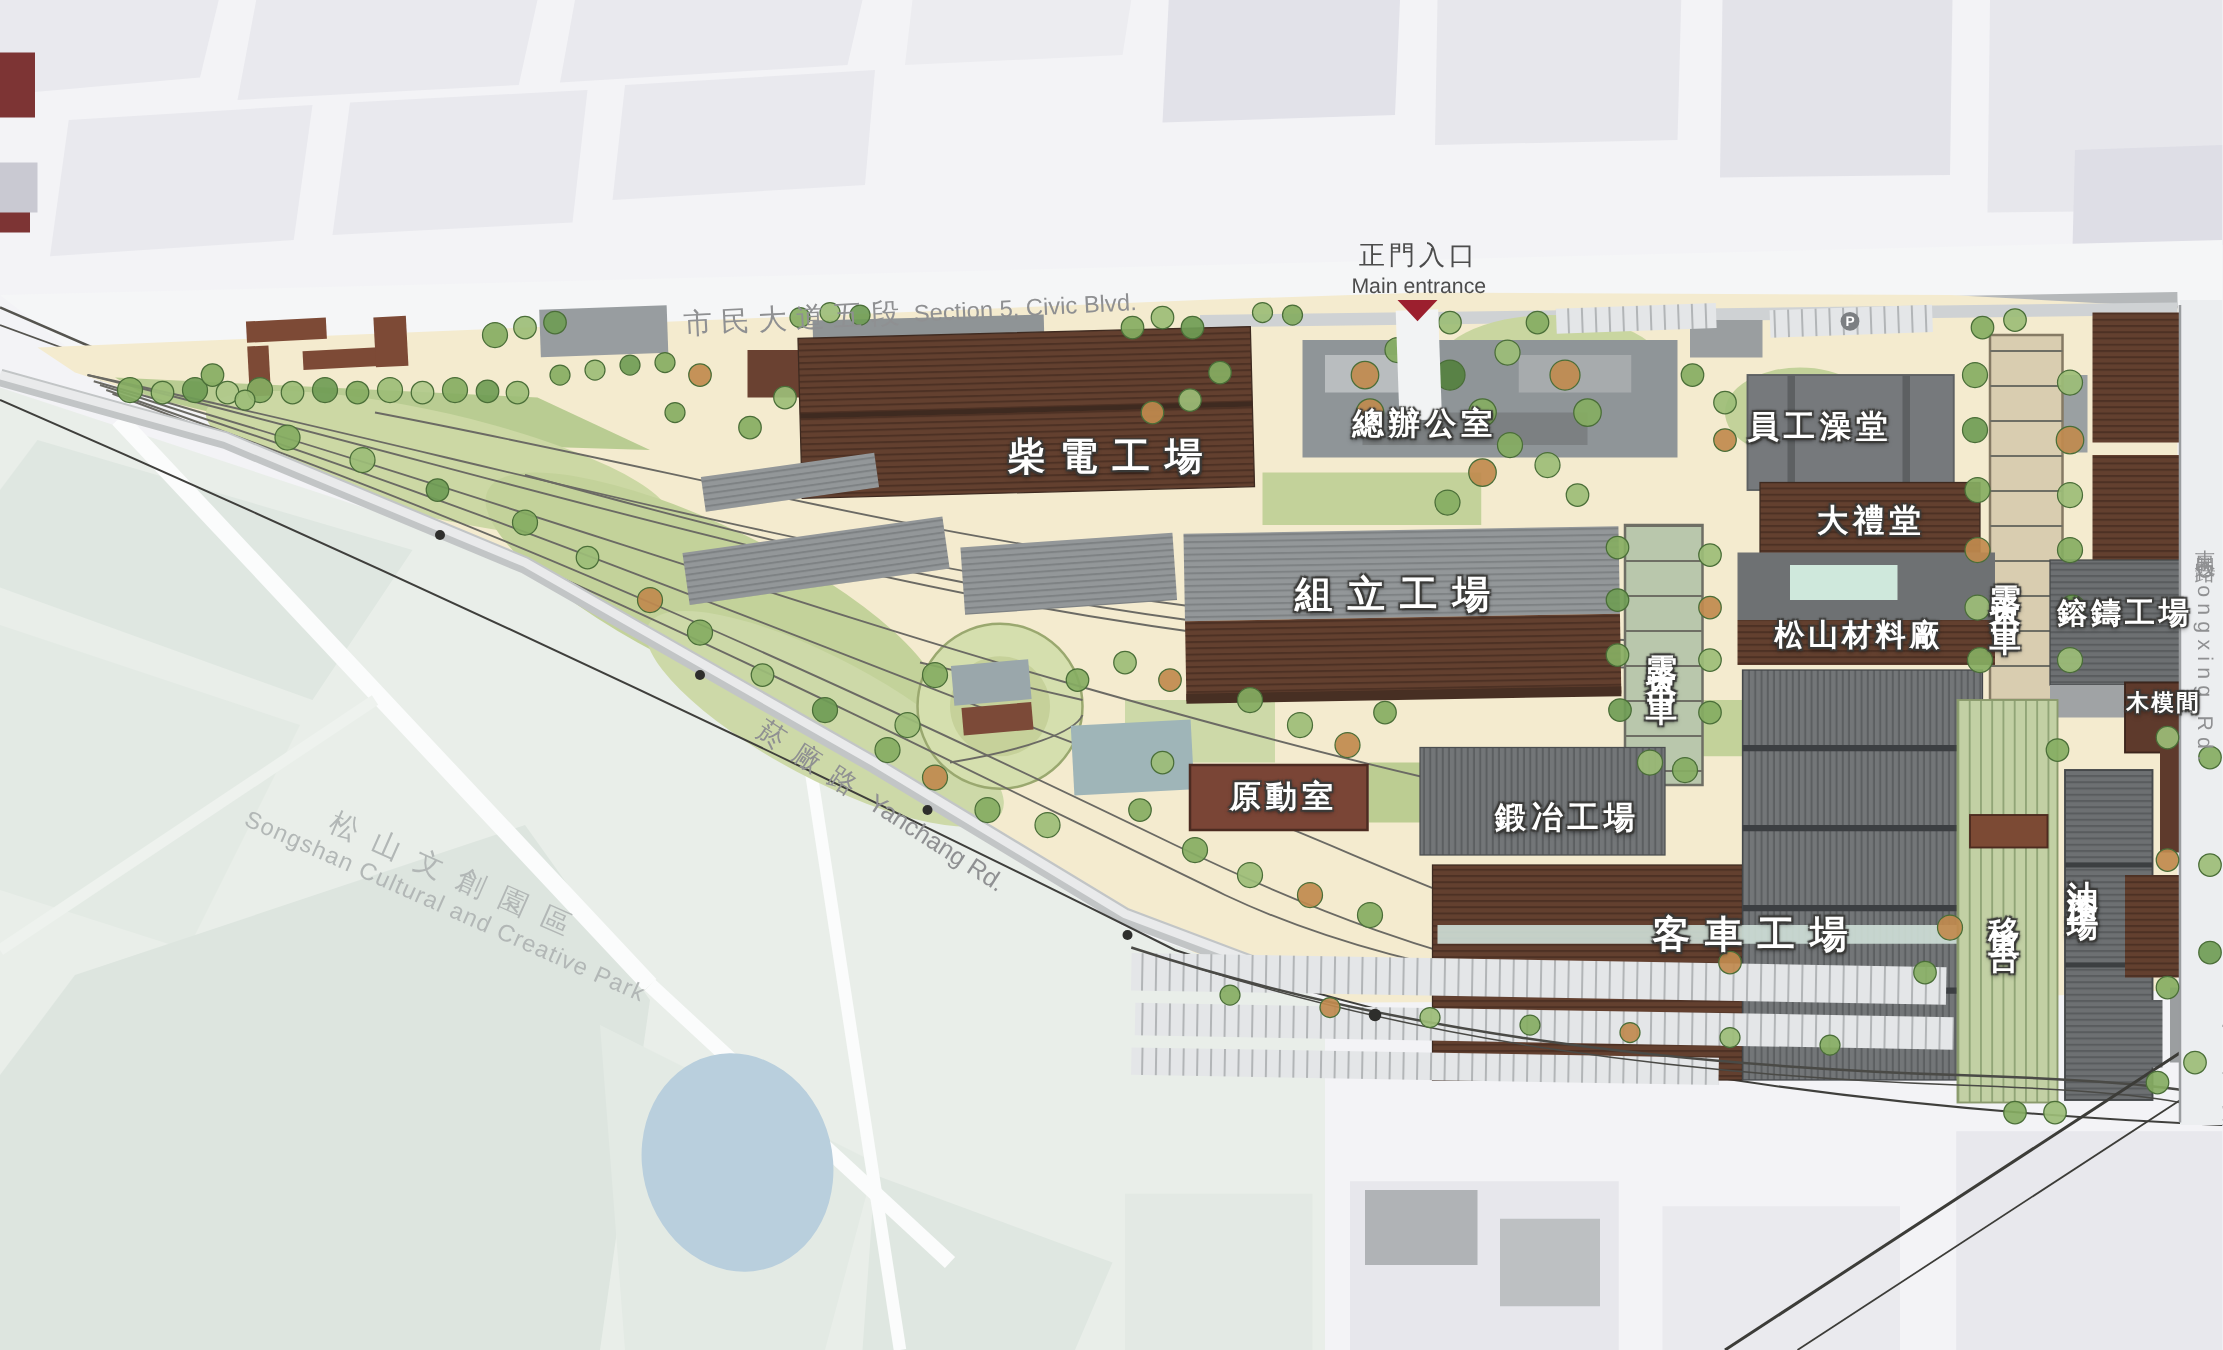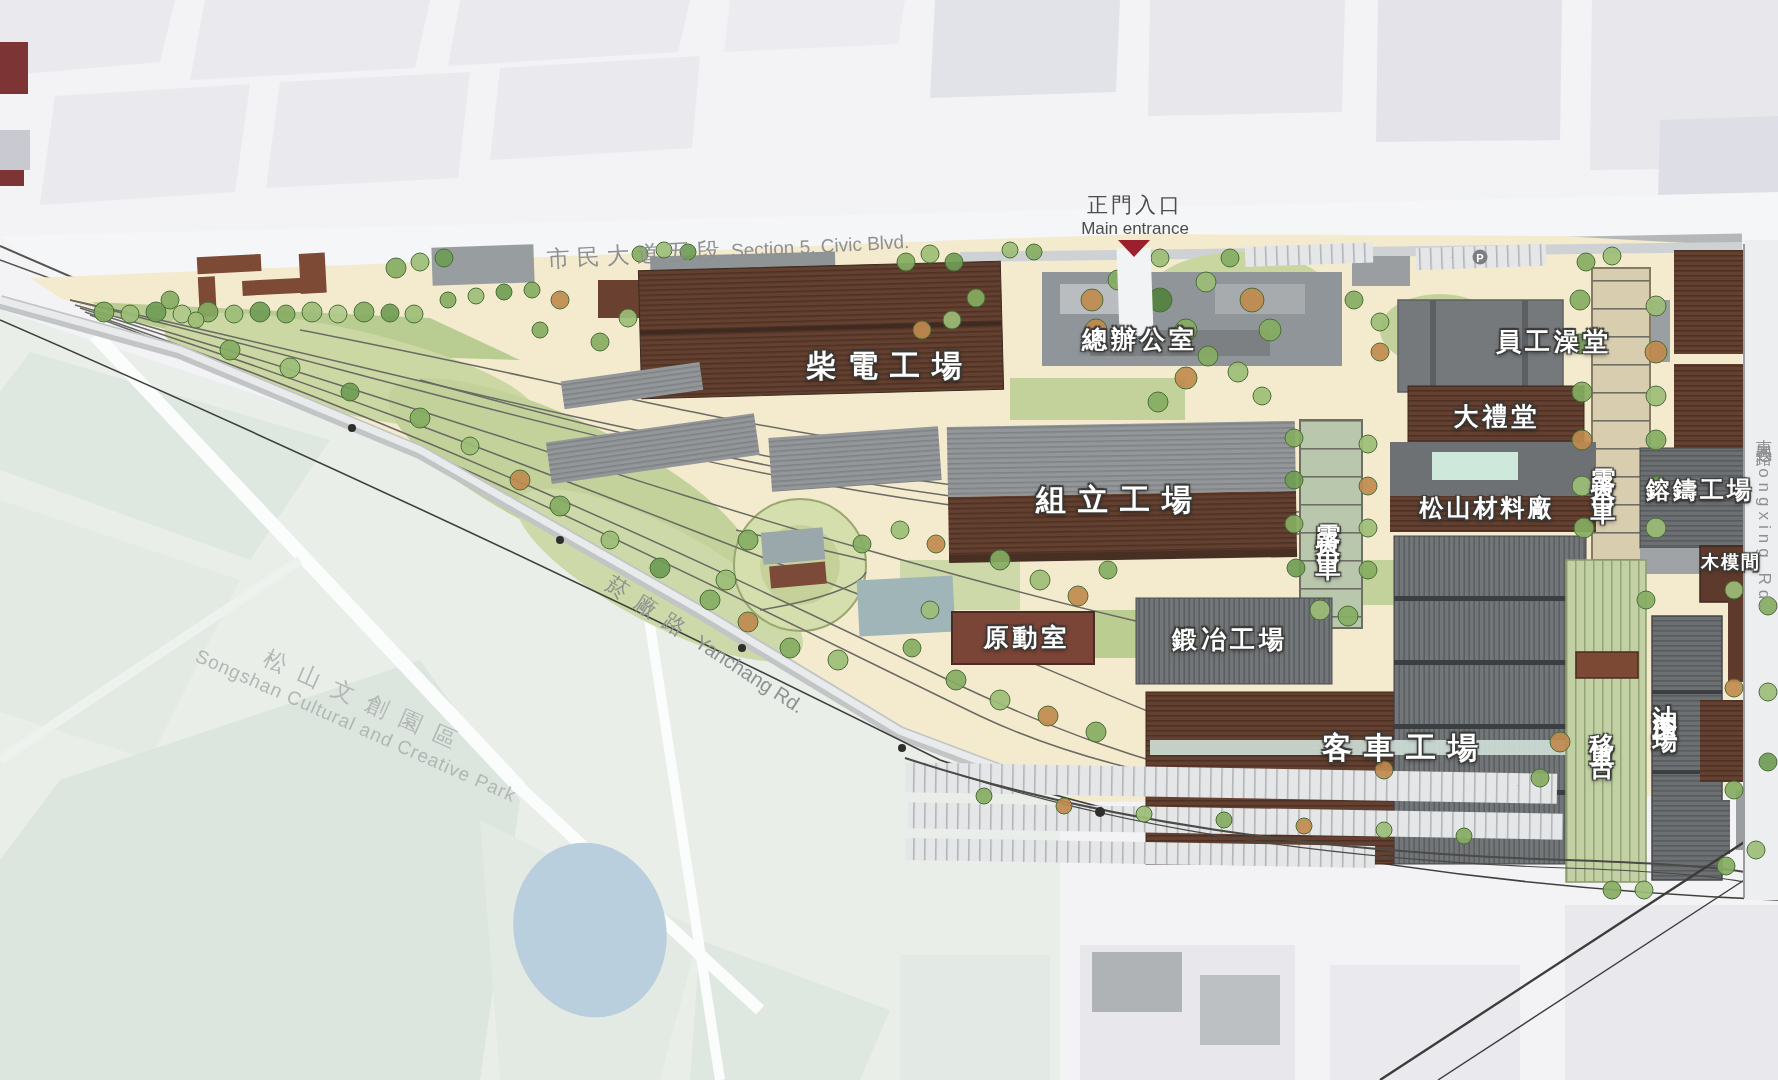--- a/index.html
+++ b/index.html
@@ -440,26 +440,26 @@
 </div>
 
 <div class="lbl road vert" style="left:1764px;top:520px;letter-spacing:5px;font-size:17px;">
   <span>東興路</span>&nbsp;<span>Dongxing Rd.</span>
 </div>
 
 <div class="pbadge" style="left:1480px;top:257px;">P</div>
 
 <div class="lbl wlbl big" style="left:890px;top:366px;">柴電工場</div>
 <div class="lbl wlbl med" style="left:1140px;top:339px;">總辦公室</div>
-<div class="lbl wlbl med" style="left:1544px;top:341px;padding-left:20px;">員工澡堂</div>
+<div class="lbl wlbl med" style="left:1446px;top:341px;padding-left:20px;">員工澡堂</div>
 <div class="lbl wlbl med" style="left:1497px;top:416px;">大禮堂</div>
-<div class="lbl wlbl big" style="left:1120px;top:500px;">組立工場</div>
+<div class="lbl wlbl big" style="left:1120px;top:476px;">組立工場</div>
 <div class="lbl wlbl vert" style="left:1329px;top:524px;font-size:25px;">露天吊車</div>
 <div class="lbl wlbl" style="left:1487px;top:508px;font-size:24px;letter-spacing:3px;">松山材料廠</div>
 <div class="lbl wlbl vert" style="left:1604px;top:468px;font-size:25px;">露天吊車</div>
 <div class="lbl wlbl" style="left:1700px;top:490px;font-size:24px;letter-spacing:3px;">鎔鑄工場</div>
 <div class="lbl wlbl sml" style="left:1731px;top:562px;">木模間</div>
 <div class="lbl wlbl med" style="left:1027px;top:637px;">原動室</div>
-<div class="lbl wlbl med" style="left:1230px;top:639px;">鍛冶工場</div>
+<div class="lbl wlbl med" style="left:1230px;top:654px;padding-left:48px;">鍛冶工場</div>
 <div class="lbl wlbl big" style="left:1406px;top:748px;">客車工場</div>
 <div class="lbl wlbl vert" style="left:1603px;top:728px;font-size:25px;">移車台</div>
 <div class="lbl wlbl vert" style="left:1666px;top:700px;font-size:25px;letter-spacing:8px;">油漆工場</div>
 </div>
 
 </body></html>

